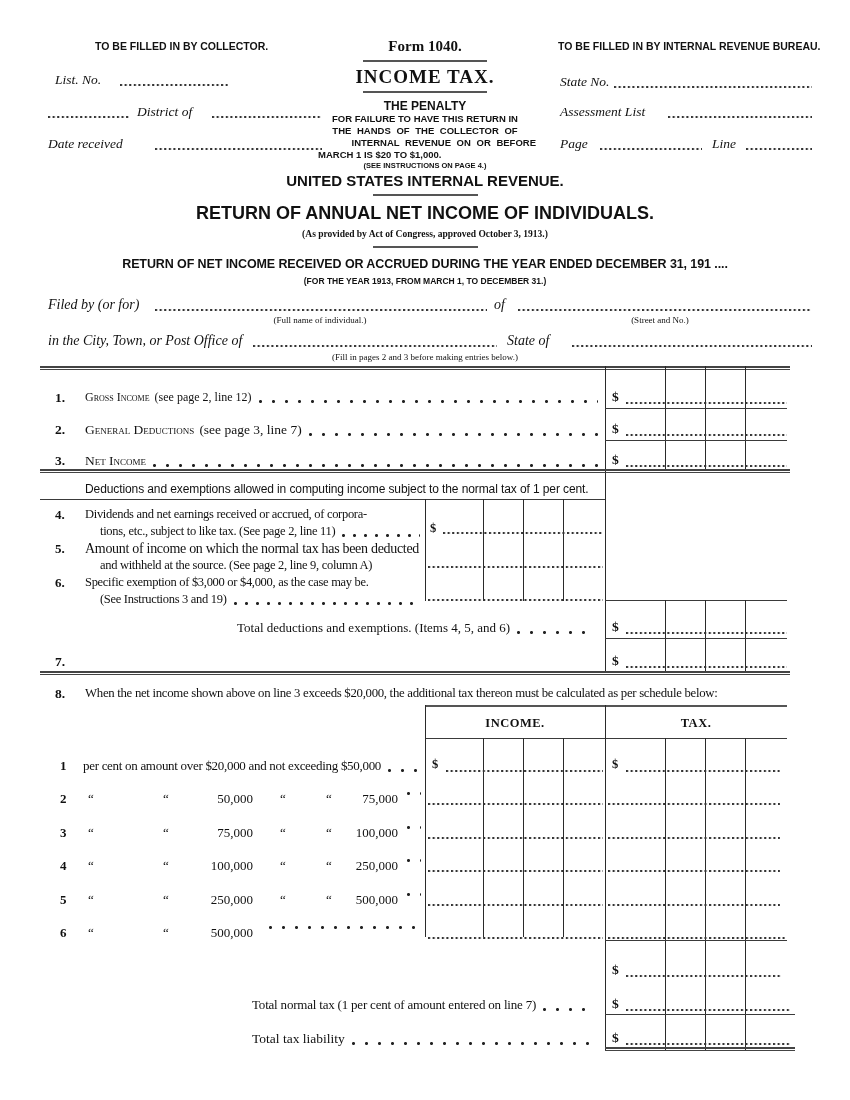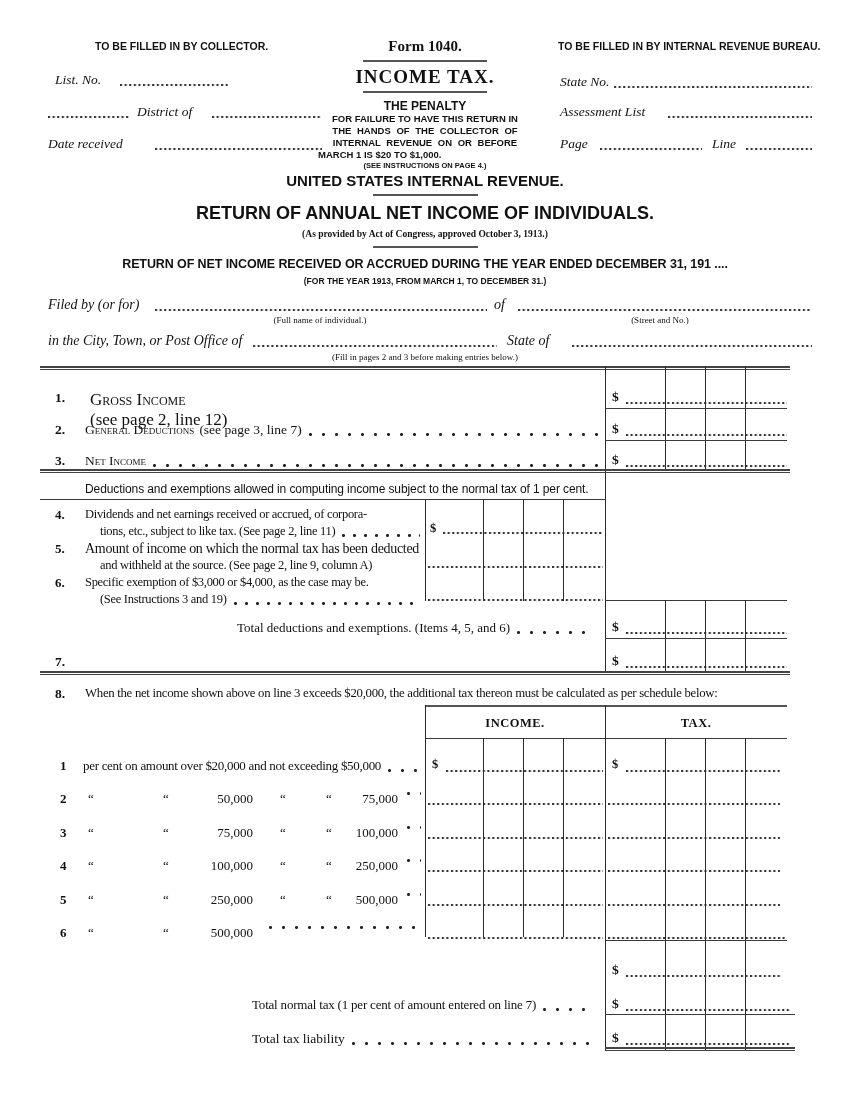--- a/index.html
+++ b/index.html
@@ -39,21 +39,21 @@
   <div class="t i" style="left:48px;top:136px;">Date received</div>
   <div class="dot" style="left:155px;top:147px;width:167px;"></div>
 
   <div class="t b ctr" style="left:355px;top:38px;width:140px;font-size:15px;">Form 1040.</div>
   <div class="hl2" style="left:363px;top:60px;width:124px;"></div>
   <div class="t b ctr" style="left:345px;top:66px;width:160px;font-size:19px;letter-spacing:1px;">INCOME TAX.</div>
   <div class="hl2" style="left:363px;top:91px;width:124px;"></div>
   <div class="t sans b ctr" style="left:355px;top:99px;width:140px;font-size:12px;">THE PENALTY</div>
   <div class="t sans b ctr" style="left:314px;top:113px;width:222px;font-size:9.5px;">FOR FAILURE TO HAVE THIS RETURN IN</div>
   <div class="t sans b ctr" style="left:314px;top:125px;width:222px;font-size:9.5px;word-spacing:3px;">THE HANDS OF THE COLLECTOR OF</div>
-  <div class="t sans b ctr" style="left:314px;top:137px;width:222px;font-size:9.5px;word-spacing:3px;">INTERNAL REVENUE ON OR BEFORE</div>
+  <div class="t sans b ctr" style="left:314px;top:137px;width:222px;font-size:9.5px;word-spacing:3px;text-align:right;">INTERNAL REVENUE ON OR BEFORE</div>
   <div class="t sans b" style="left:318px;top:149px;font-size:9.5px;">MARCH 1 IS $20 TO $1,000.</div>
   <div class="t sans b ctr" style="left:314px;top:161px;width:222px;font-size:7.5px;">(SEE INSTRUCTIONS ON PAGE 4.)</div>
 
   <div class="t sans b" style="left:558px;top:40px;font-size:10.5px;">TO BE FILLED IN BY INTERNAL REVENUE BUREAU.</div>
   <div class="t i" style="left:560px;top:74px;">State No.</div>
   <div class="dot" style="left:614px;top:85px;width:198px;"></div>
   <div class="t i" style="left:560px;top:104px;">Assessment List</div>
   <div class="dot" style="left:668px;top:115px;width:144px;"></div>
   <div class="t i" style="left:560px;top:136px;">Page</div>
   <div class="dot" style="left:600px;top:147px;width:102px;"></div>
@@ -81,21 +81,21 @@
   <div class="t ctr" style="left:300px;top:352px;width:250px;font-size:9px;">(Fill in pages 2 and 3 before making entries below.)</div>
 
   <div class="hd" style="left:40px;top:366px;width:750px;"></div>
 
   <div class="vl" style="left:605px;top:366px;height:306px;"></div>
   <div class="vl" style="left:665px;top:366px;height:104px;"></div>
   <div class="vl" style="left:705px;top:366px;height:104px;"></div>
   <div class="vl" style="left:745px;top:366px;height:104px;"></div>
 
   <div class="num" style="left:55px;top:390px;">1.</div>
-  <div class="flexrow" style="left:85px;top:390px;width:515px;font-size:17px;flex-direction:column;">
+  <div class="flexrow" style="left:85px;top:390px;width:515px;font-size:12px;">
     <span class="sc">Gross Income</span>
     <span style="margin-left:5px;">(see page 2, line 12)</span>
     <span class="ldr"></span>
   </div>
   <div class="dollar" style="left:612px;top:389px;">$</div>
   <div class="dot" style="left:626px;top:401px;width:161px;"></div>
   <div class="hl" style="left:605px;top:408px;width:182px;"></div>
 
   <div class="num" style="left:55px;top:422px;">2.</div>
   <div class="flexrow" style="left:85px;top:422px;width:515px;font-size:13.5px;">

